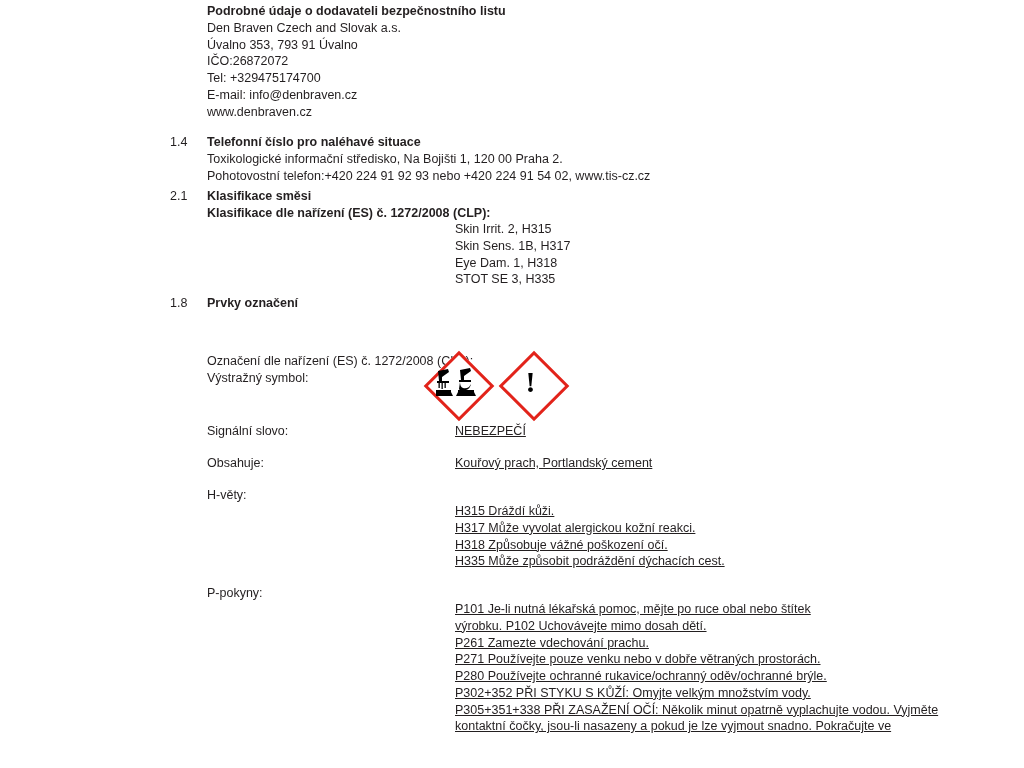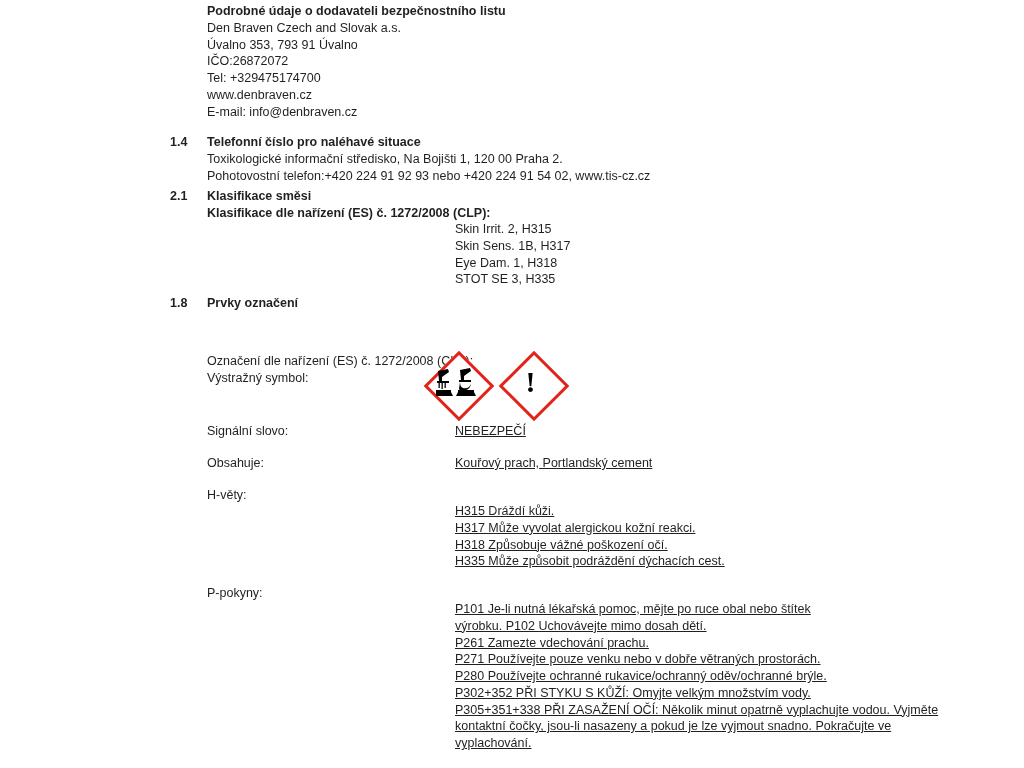--- a/index.html
+++ b/index.html
@@ -19,21 +19,21 @@
   .page {
     position: relative;
     width: 1024px;
     height: 612px;
   }
   .block {
     position: absolute;
   }
   .num {
     position: absolute;
-    font-weight: bold;
+    font-weight: normal;
     font-size: 12.5px;
   }
   .bold {
     font-weight: bold;
   }
   .line {
     white-space: pre;
   }
   .col-label {
     position: absolute;
@@ -92,22 +92,22 @@
 <body>
 
 <div class="page">
 
   <div class="block" style="left:207px; top:3px;">
     <div class="bold line">Podrobné údaje o dodavateli bezpečnostního listu</div>
     <div class="line">Den Braven Czech and Slovak a.s.</div>
     <div class="line">Úvalno 353, 793 91 Úvalno</div>
     <div class="line">IČO:26872072</div>
     <div class="line">Tel: +329475174700</div>
+    <div class="line">E-mail: info@denbraven.cz</div>
     <div class="line">www.denbraven.cz</div>
-    <div class="line">E-mail: info@denbraven.cz</div>
   </div>
 
   <div class="num" style="left:170px; top:134px;">1.4</div>
   <div class="block" style="left:207px; top:134px;">
     <div class="bold line">Telefonní číslo pro naléhavé situace</div>
     <div class="line">Toxikologické informační středisko, Na Bojišti 1, 120 00 Praha 2.</div>
     <div class="line">Pohotovostní telefon:+420 224 91 92 93 nebo +420 224 91 54 02, www.tis-cz.cz</div>
   </div>
 
   <div class="num" style="left:170px; top:188px;">2.1</div>
@@ -181,16 +181,15 @@
   <div class="col-label" style="top:585px;">P-pokyny:</div>
   <div class="col-value" style="top:601px;">
     <div class="line">P101 Je-li nutná lékařská pomoc, mějte po ruce obal nebo štítek</div>
     <div class="line">výrobku. P102 Uchovávejte mimo dosah dětí.</div>
     <div class="line">P261 Zamezte vdechování prachu.</div>
     <div class="line">P271 Používejte pouze venku nebo v dobře větraných prostorách.</div>
     <div class="line">P280 Používejte ochranné rukavice/ochranný oděv/ochranné brýle.</div>
     <div class="line">P302+352 PŘI STYKU S KŮŽÍ: Omyjte velkým množstvím vody.</div>
     <div class="line">P305+351+338 PŘI ZASAŽENÍ OČÍ: Několik minut opatrně vyplachujte vodou. Vyjměte</div>
     <div class="line">kontaktní čočky, jsou-li nasazeny a pokud je lze vyjmout snadno. Pokračujte ve</div>
-    <div class="line">vyplachování.</div>
   </div>
 
 </div>
 
 </body></html>

